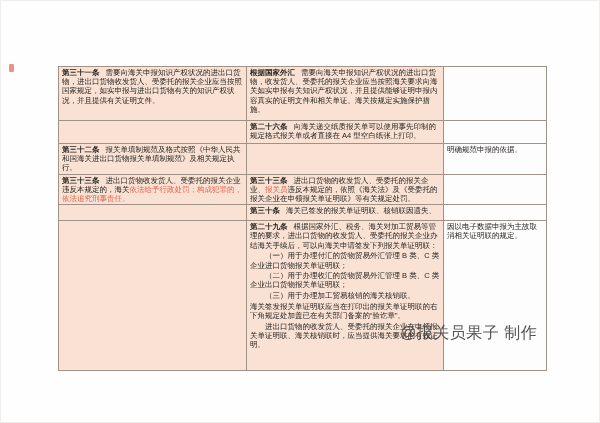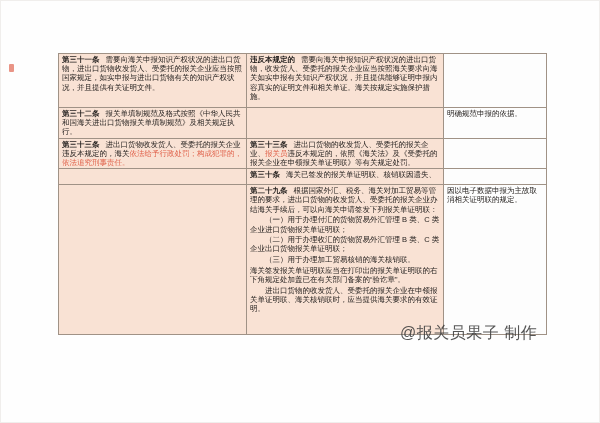--- a/index.html
+++ b/index.html
@@ -7,21 +7,21 @@
     width:600px;height:423px;position:relative;overflow:hidden;
     background:#fefefe;
     font-family:"Liberation Sans","DejaVu Sans",sans-serif;
   }
   .canvas{position:absolute;inset:0;border:1px solid #f0eeec;}
   .red-mark{
     position:absolute;left:8px;top:63px;width:5px;height:8px;
     background:#e2705e;border-radius:1px;opacity:.75;
   }
   table.cmp{
-    position:absolute;left:57px;top:52px;width:488px;
+    position:absolute;left:57px;top:65px;width:488px;
     border-collapse:collapse;table-layout:fixed;
   }
   td{
     border:1px solid #a09286;
     vertical-align:top;
     padding:1px 3px 1px 3px;
     font-size:7.5px;line-height:9.2px;
     color:#262220;
     overflow:hidden;
   }
@@ -51,25 +51,32 @@
       <col style="width:197px">
       <col style="width:103px">
     </colgroup>
     <tbody>
 
       <tr style="height:54px">
         <td class="pink">
           <span class="hd">第三十一条</span><span>需要向海关申报知识产权状况的进出口货物，进出口货物收发货人、受委托的报关企业应当按照国家规定，如实申报与进出口货物有关的知识产权状况，并且提供有关证明文件。</span>
         </td>
         <td class="pink">
-          <span class="hd">违反本规定的</span><span>需要向海关申报知识产权状况的进出口货物，收发货人、受委托的报关企业应当按照海关要求向海关如实申报有关知识产权状况，并且提供能够证明申报内容真实的证明文件和相关单证。海关按规定实施保护措施。</span>
+          <span class="hd">根据国家外汇</span><span>需要向海关申报知识产权状况的进出口货物，收发货人、受委托的报关企业应当按照海关要求向海关如实申报有关知识产权状况，并且提供能够证明申报内容真实的证明文件和相关单证。海关按规定实施保护措施。</span>
         </td>
         <td class="white"></td>
       </tr>
 
+      <tr style="height:23px">
+        <td class="pink"></td>
+        <td class="pink">
+          <span class="hd">第二十六条</span><span>向海关递交纸质报关单可以使用事先印制的规定格式报关单或者直接在 A4 型空白纸张上打印。</span>
+        </td>
+        <td class="white"></td>
+      </tr>
 
       <tr style="height:26px">
         <td class="pink">
           <span class="hd">第三十二条</span><span>报关单填制规范及格式按照《中华人民共和国海关进出口货物报关单填制规范》及相关规定执行。</span>
         </td>
         <td class="pink"></td>
         <td class="white">
           <span>明确规范申报的依据。</span>
         </td>
       </tr>

